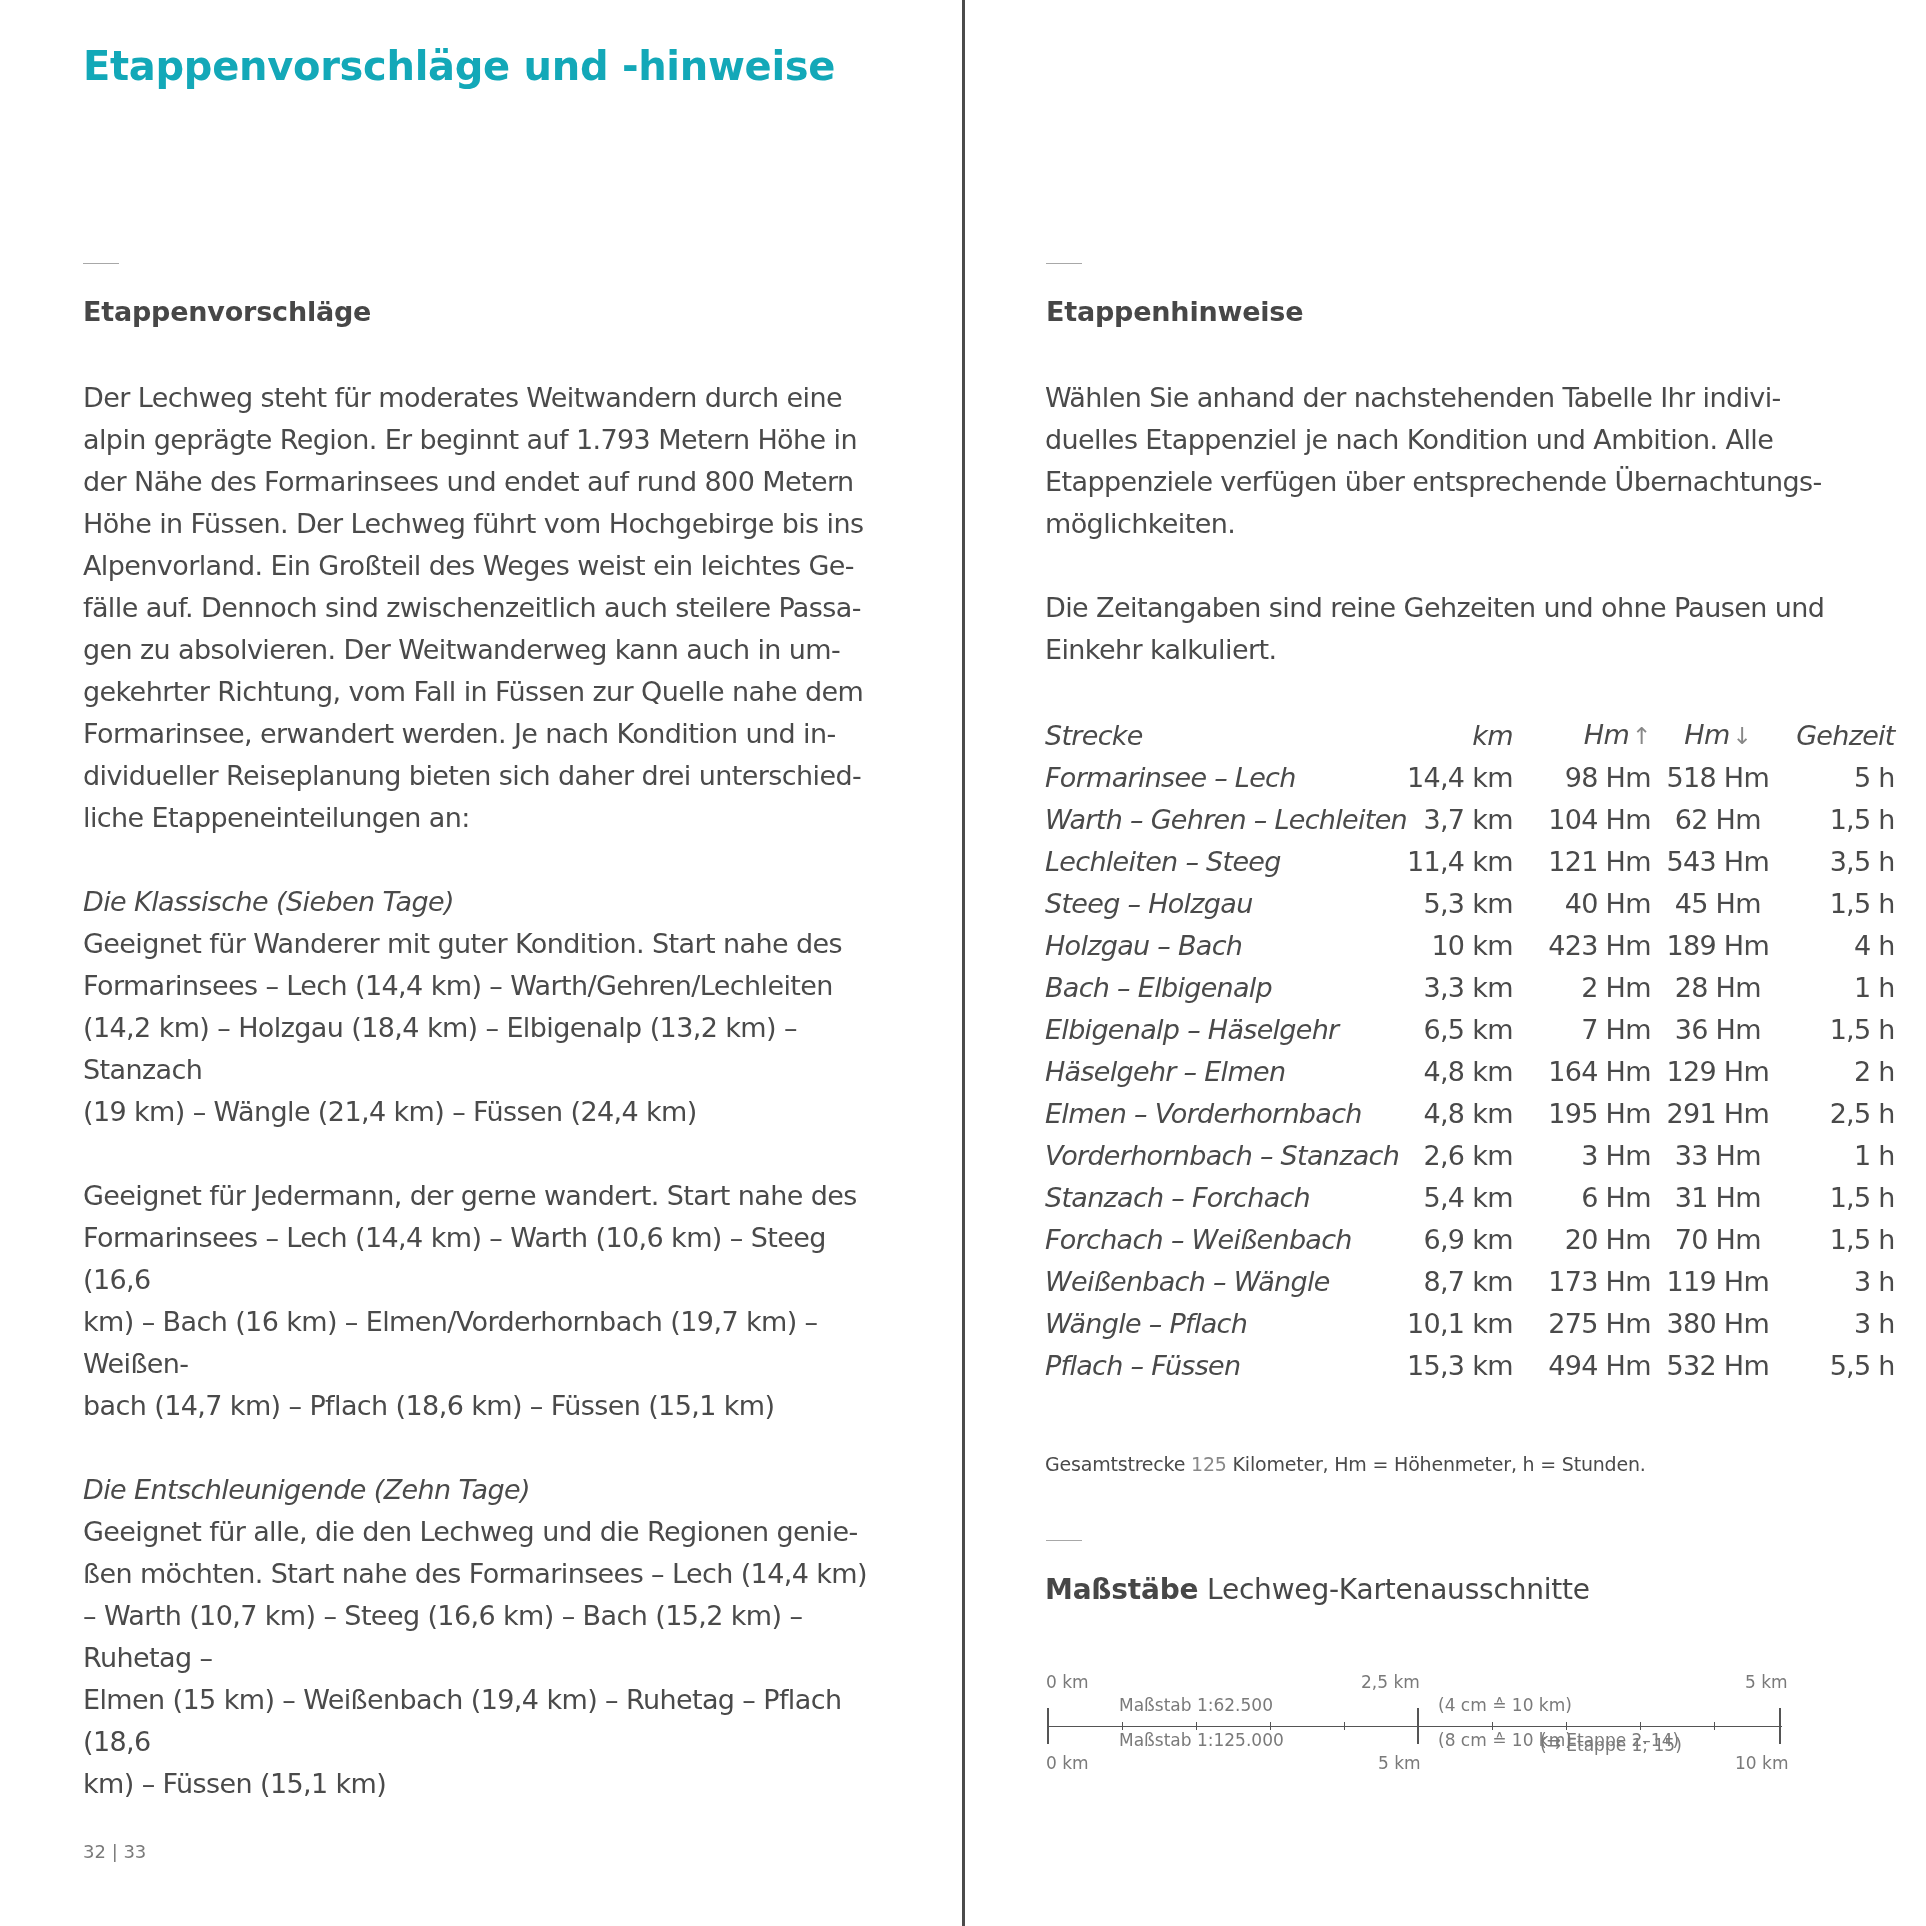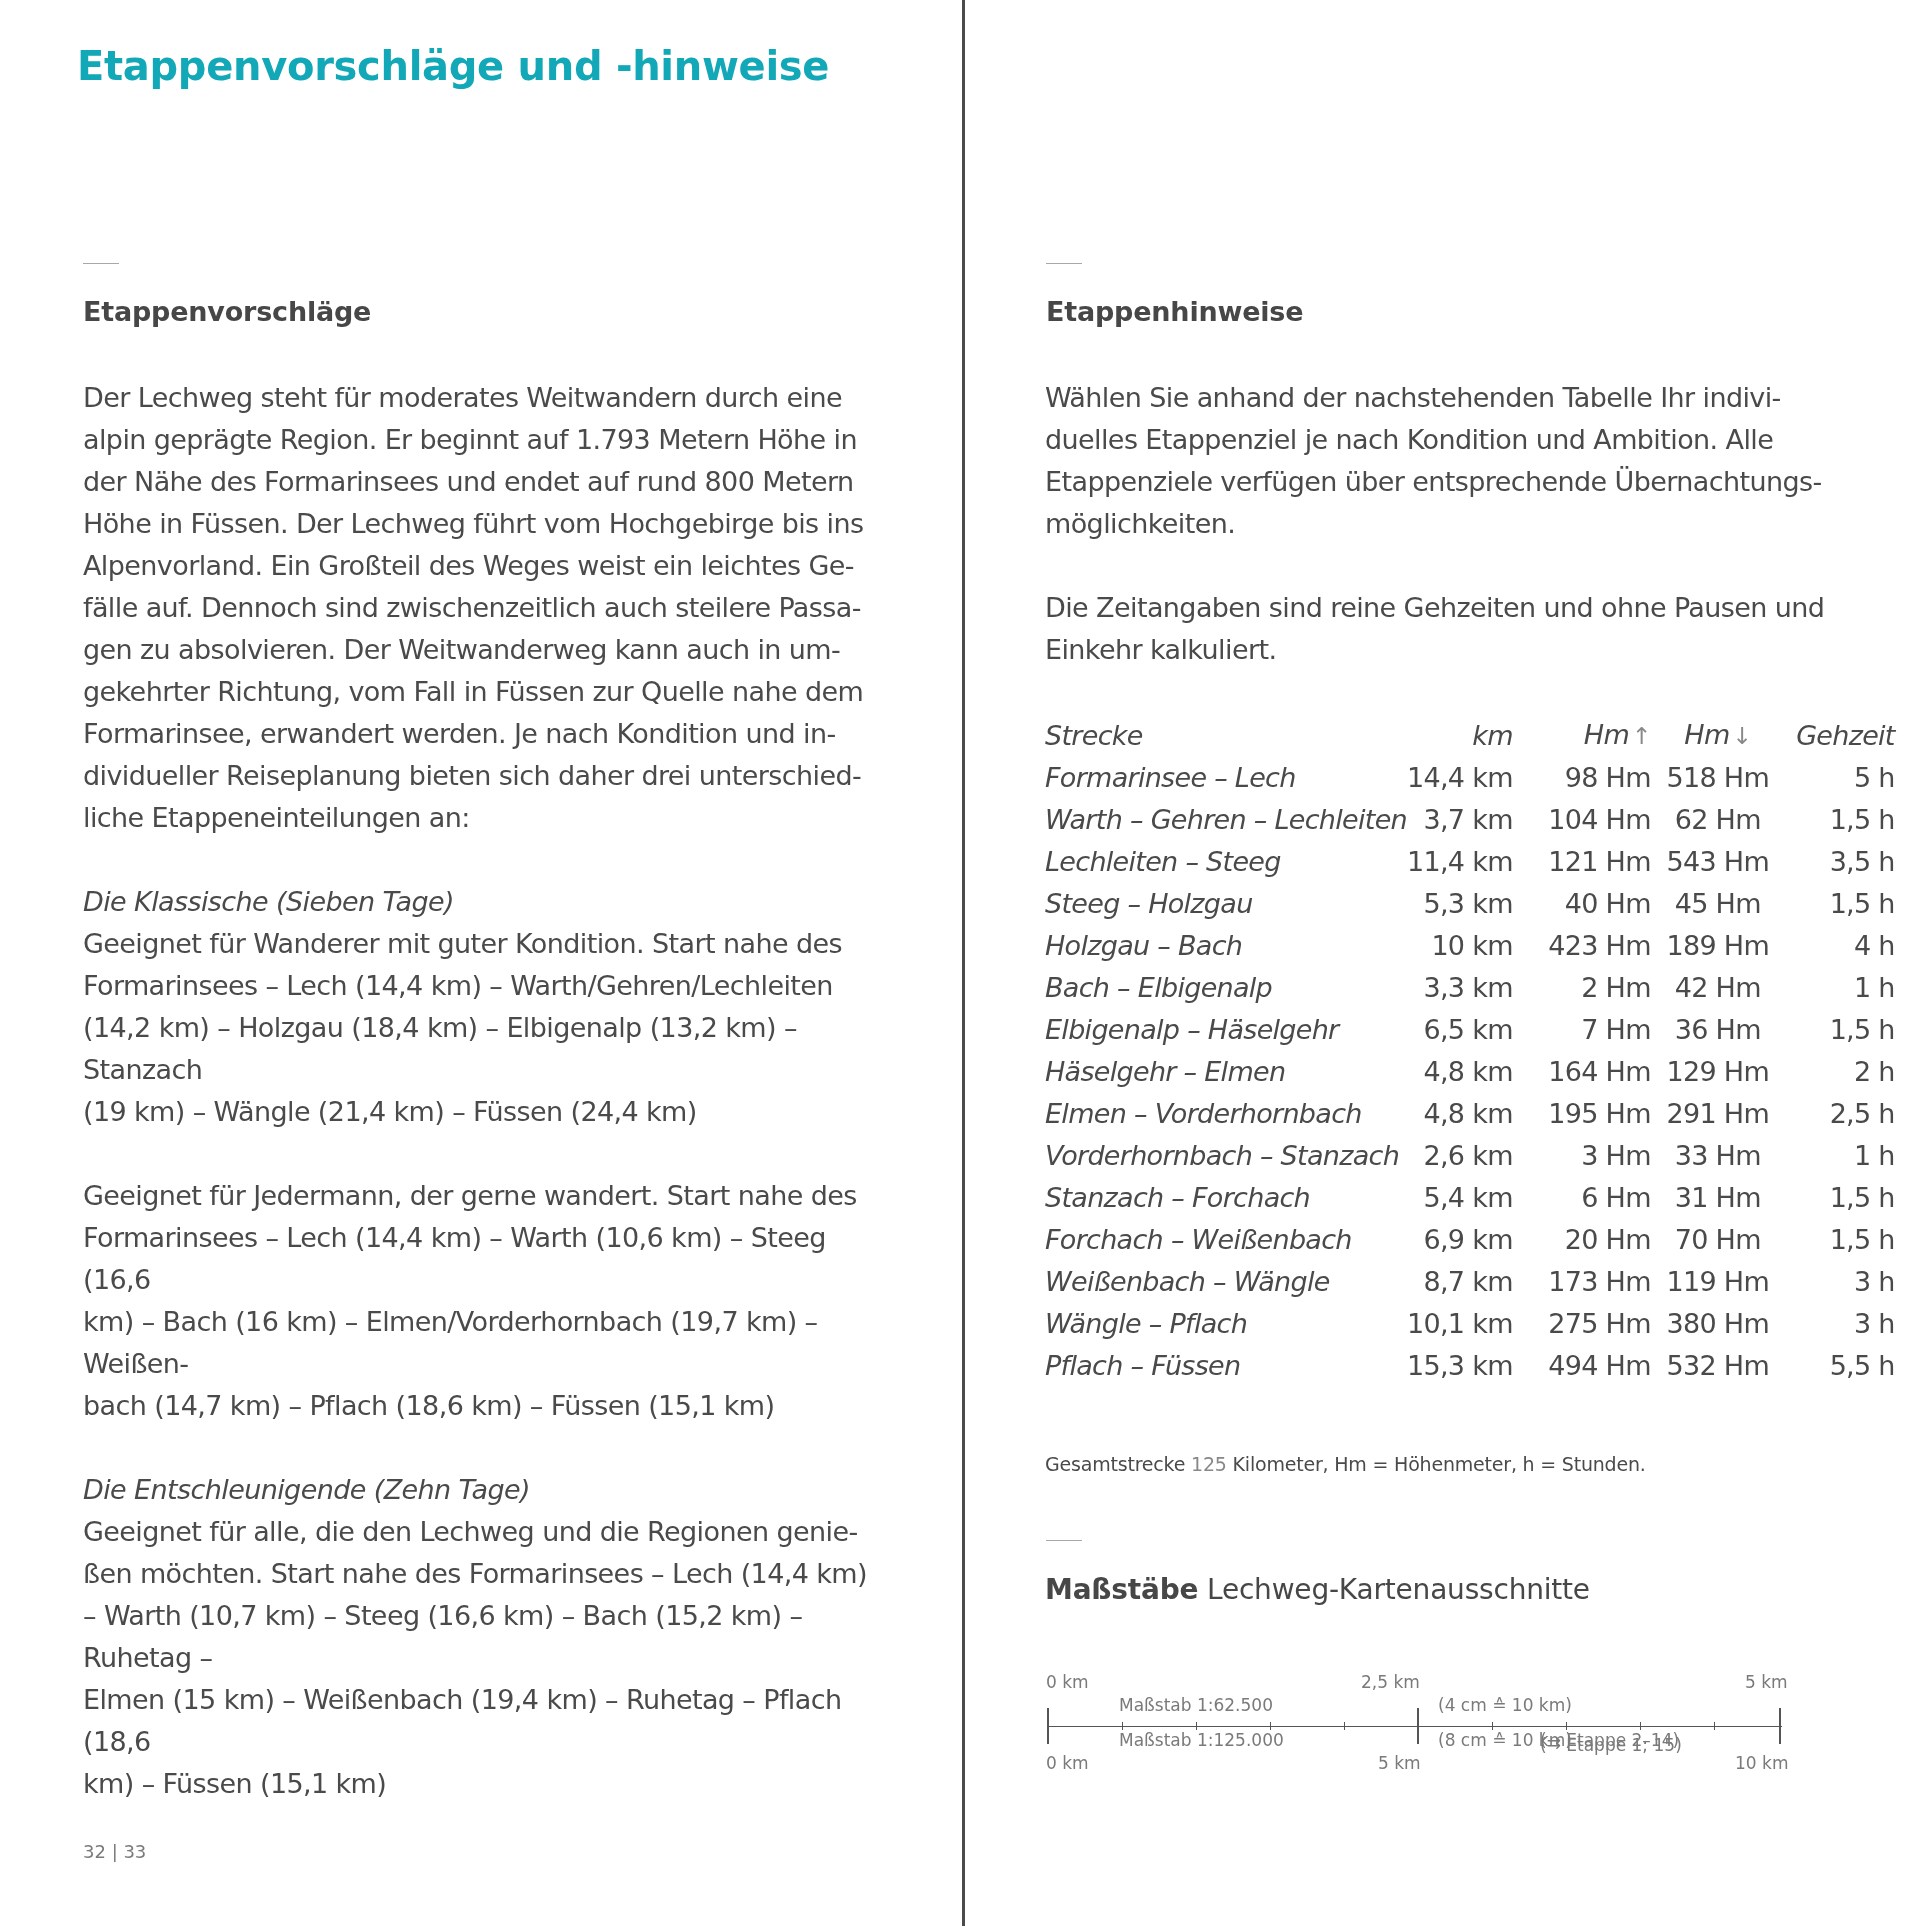--- a/index.html
+++ b/index.html
@@ -2,21 +2,21 @@
 <html style="font-size:11px"><head>
 <meta charset="utf-8">
 <style>
   html, body { margin: 0; padding: 0; background: #ffffff; }
   body { width: 1926px; height: 1926px; position: relative; overflow: hidden;
          font-family: "DejaVu Sans", "Liberation Sans", sans-serif; color: #4a4a4a; }
   .page { position: absolute; top: 0; height: 1926px; }
   .page-left { left: 0; width: 963px; }
   .spine { position: absolute; left: 962px; top: 0; width: 2.8px; height: 1926px; background: #4b4b4b; }
 
-  .title { position: absolute; left: 77px; top: 43px; margin: 0;
+  .title { position: absolute; left: 83px; top: 43px; margin: 0;
            font-family: "DejaVu Sans", sans-serif; font-weight: bold; font-size: 40px;
            letter-spacing: -0.3px; color: #13a8b8; }
 
   .rule { position: absolute; width: 36px; height: 1.4px; background: #a8a8a8; }
 
   .section-heading { position: absolute; margin: 0; font-weight: bold; font-size: 27px;
                      color: #474747; letter-spacing: -0.2px; }
 
   .body-text { position: absolute; font-size: 27px; line-height: 42px; color: #4a4a4a;
                letter-spacing: -0.6px; width: 812px; }
@@ -167,21 +167,21 @@
           <td class="col-route">Holzgau – Bach</td>
           <td class="col-km">10 km</td>
           <td class="col-up">423 Hm</td>
           <td class="col-down">189 Hm</td>
           <td class="col-time">4 h</td>
         </tr>
       <tr>
           <td class="col-route">Bach – Elbigenalp</td>
           <td class="col-km">3,3 km</td>
           <td class="col-up">2 Hm</td>
-          <td class="col-down">42 Hm</td>
+          <td class="col-down">28 Hm</td>
           <td class="col-time">1 h</td>
         </tr>
       <tr>
           <td class="col-route">Elbigenalp – Häselgehr</td>
           <td class="col-km">6,5 km</td>
           <td class="col-up">7 Hm</td>
           <td class="col-down">36 Hm</td>
           <td class="col-time">1,5 h</td>
         </tr>
       <tr>

